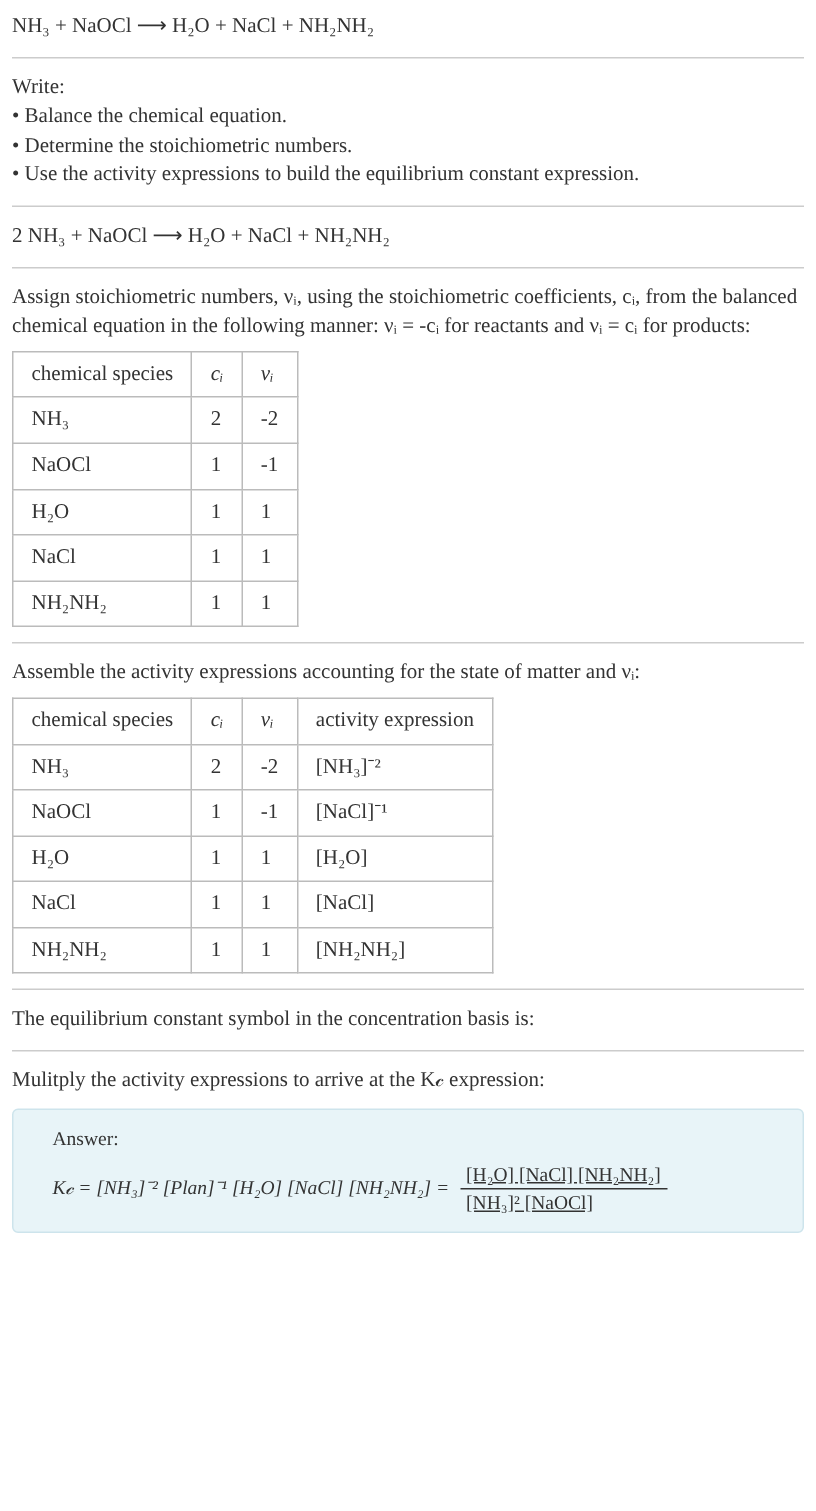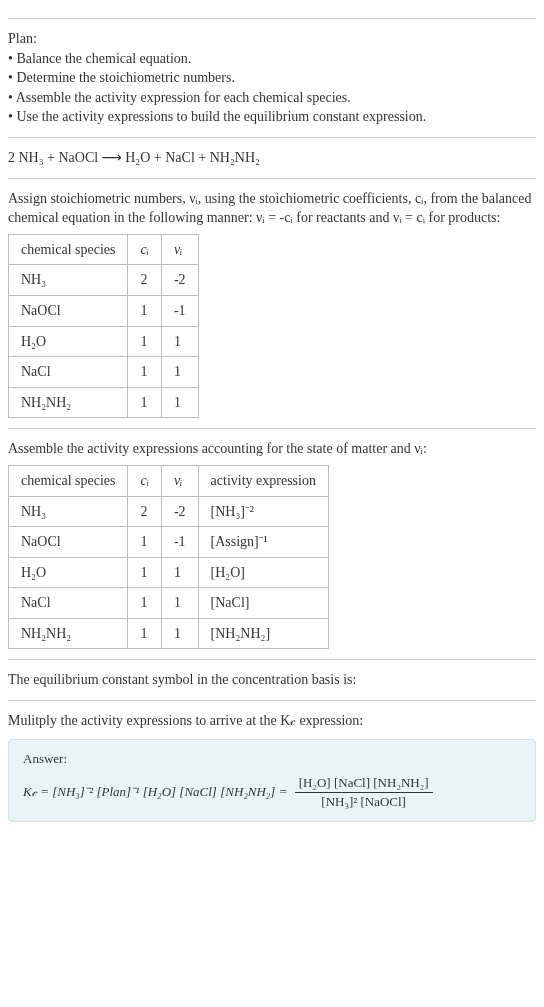--- a/index.html
+++ b/index.html
@@ -29,51 +29,52 @@
   text-align: left;
   font-weight: normal;
   font-family: Georgia, serif;
 }
 table.data th { background: #fff; }
 .italic { font-style: italic; }
 .answer-box {
   background: #e8f4f8;
   border: 1px solid #cde4ec;
   border-radius: 4px;
-  padding: 10px 14px;
+  padding: 10px 26px;
   margin-top: 8px;
 }
 .answer-label {
   font-size: 13px;
   margin-bottom: 6px;
 }
 .frac {
   display: inline-block;
-  text-align: center;
+  text-align: left;
   vertical-align: middle;
   margin: 0 4px;
+  text-decoration: underline;
 }
 .frac .num { display: block; border-bottom: 1px solid #333; padding: 0 4px; }
 .frac .den { display: block; padding: 0 4px; }
 .kc-line { white-space: nowrap; font-size: 13px; }
 .nowrap { white-space: nowrap; }
 </style>
 </head>
 <body>
 
 <div class="section">
+  <div class="serif">NH₃ + NaOCl  ⟶  H₂O + NaCl + NH₂NH₂</div>
 </div>
 
 <hr class="divider">
 
 <div class="section">
-  <div>Plan:</div>
+  <div>Write:</div>
   <div>• Balance the chemical equation.</div>
   <div>• Determine the stoichiometric numbers.</div>
-  <div>• Assemble the activity expression for each chemical species.</div>
   <div>• Use the activity expressions to build the equilibrium constant expression.</div>
 </div>
 
 <hr class="divider">
 
 <div class="section">
   <div class="serif">2 NH₃ + NaOCl  ⟶  H₂O + NaCl + NH₂NH₂</div>
 </div>
 
 <hr class="divider">
@@ -131,21 +132,21 @@
     <tr>
       <td>NH₃</td>
       <td>2</td>
       <td>-2</td>
       <td>[NH₃]⁻²</td>
     </tr>
     <tr>
       <td>NaOCl</td>
       <td>1</td>
       <td>-1</td>
-      <td>[Assign]⁻¹</td>
+      <td>[NaCl]⁻¹</td>
     </tr>
     <tr>
       <td>H₂O</td>
       <td>1</td>
       <td>1</td>
       <td>[H₂O]</td>
     </tr>
     <tr>
       <td>NaCl</td>
       <td>1</td>

